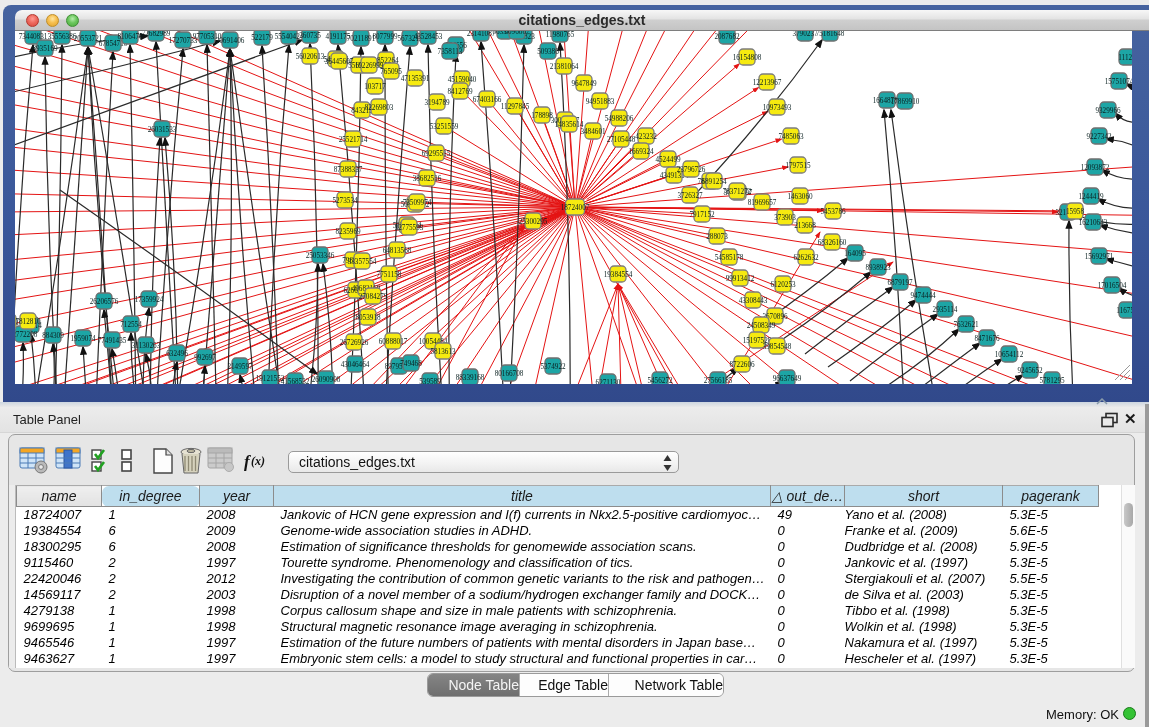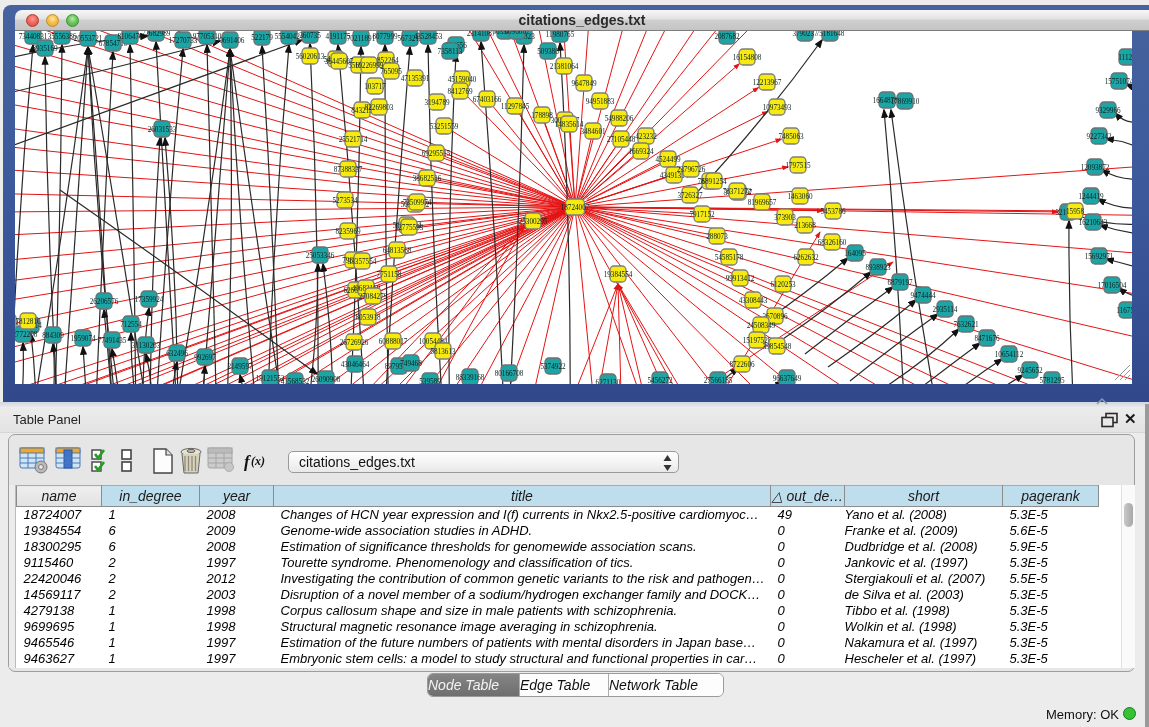--- a/index.html
+++ b/index.html
@@ -30,27 +30,27 @@
   font-size:14px; color:#111; line-height:20px; padding-left:10px; }
 #combo svg { position:absolute; right:6px; top:3px; }
 #tablewrap { position:absolute; left:16px; top:485px; width:1105px; height:183px;
   background:#fff; overflow:hidden;font-style:italic; }
 table { border-collapse:collapse; table-layout:fixed; width:1083px; font-size:13px; }
 th { height:21px; background:#bedeee; border:1px solid #8c8c8c; border-top:1px solid #aaa;
   font-weight:normal; font-size:14px; color:#1a1a1a; padding:0; overflow:hidden; white-space:nowrap;}
 th.c1 { background:linear-gradient(180deg,#efefef,#e2e2e2); }
 td { height:16px; padding:0 0 0 7px; overflow:hidden; white-space:nowrap; color:#000; }
 td.c6 { text-align:left; padding:0; }
-.c1 { width:85px; } .c2 { width:98px; } .c3 { width:74px; } .c4 { width:497px; }
+.c1 { width:85px; } .c2 { width:98px;border-radius:7px; } .c3 { width:74px; } .c4 { width:497px; }
 .c5 { width:74px; } .c6 { width:158px; } .c7 { width:96px; }
 #vscroll { position:absolute; left:1121px; top:485px; width:14px; height:183px; background:#fafafa; border-left:1px solid #e0e0e0;}
 #vthumb { position:absolute; left:2px; top:18px; width:9px; height:24px; background:linear-gradient(90deg,#c8c8c8,#a8a8a8); border-radius:5px; }
 #tabs { position:absolute; left:427px; top:673px; height:24px; display:flex;
   border:1px solid #9a9a9a; border-radius:6px; overflow:hidden; font-size:14px; }
-#tabs div { line-height:22px; text-align:left; background:#fdfdfd; color:#111; border-left:1px solid #ababab;font-style:italic;}
+#tabs div { line-height:22px; text-align:right; background:#fdfdfd; color:#111; border-left:1px solid #ababab;}
 #tabs div.sel { background:linear-gradient(180deg,#858585,#6e6e6e); color:#f4f4f4; border-left:none;}
 #mem { position:absolute; right:30px; top:707px; font-size:13px; color:#111; }
 #memdot { position:absolute; right:13px; top:707px; width:13px; height:13px; border-radius:50%;
   background:#35c335; border:1.5px solid #1a7a1a; }
 #redge { position:absolute; right:0; top:404px; width:4px; height:323px; background:#9a9a9a; }
 .icx { position:absolute; font-weight:bold; color:#1a1a1a; font-size:15px; }
 </style></head><body>
 <div id="win"></div>
 <div id="titlebar">
     <div class="title">citations_edges.txt</div>
@@ -674,21 +674,21 @@
           <th class="c3">year</th>
           <th class="c4">title</th>
           <th class="c5">△ out_de…</th>
           <th class="c6">short</th>
           <th class="c7">pagerank</th>
         </tr>
 <tr>
           <td class="c1">18724007</td>
           <td class="c2">1</td>
           <td class="c3">2008</td>
-          <td class="c4">Changes of HCN year expression and I(f) currents in Nkx2.5-positive cardiomyoc…</td>
+          <td class="c4">Jankovic of HCN gene expression and I(f) currents in Nkx2.5-positive cardiomyoc…</td>
           <td class="c5">49</td>
           <td class="c6">Yano et al. (2008)</td>
           <td class="c7">5.3E-5</td>
         </tr>
 <tr>
           <td class="c1">19384554</td>
           <td class="c2">6</td>
           <td class="c3">2009</td>
           <td class="c4">Genome-wide association studies in ADHD.</td>
           <td class="c5">0</td>

